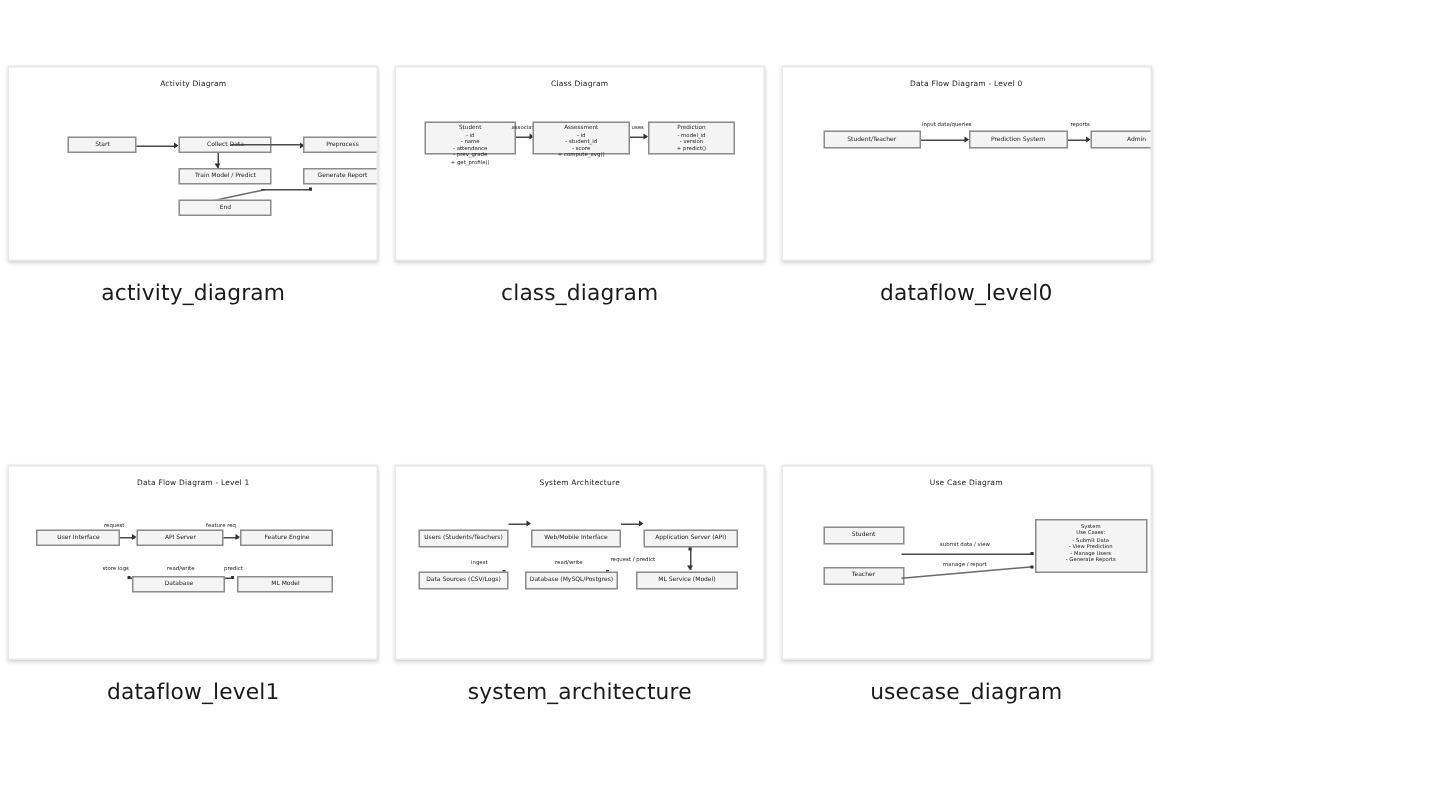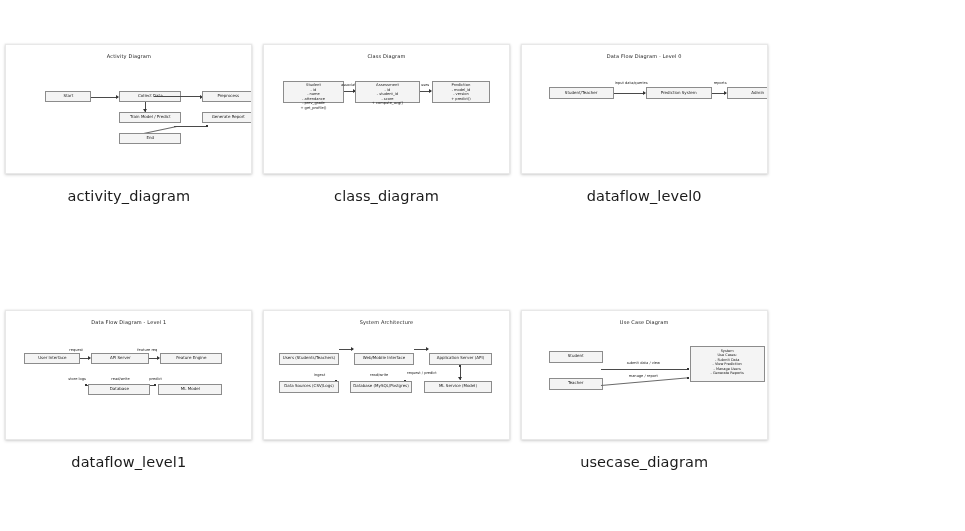--- a/index.html
+++ b/index.html
@@ -275,20 +275,21 @@
       <div class="arrow down" style="left:194px;top:66px;"></div>
       <div class="dot" style="left:195px;top:54px;"></div>
 
       <div class="dot" style="left:71px;top:69px;"></div>
       <div class="dot" style="left:140px;top:69px;"></div>
 
       <div class="node" style="left:15px;top:70px;width:60px;height:12px;">Data Sources (CSV/Logs)</div>
       <div class="node" style="left:86px;top:70px;width:62px;height:12px;">Database (MySQL/Postgres)</div>
       <div class="node" style="left:160px;top:70px;width:68px;height:12px;">ML Service (Model)</div>
     </div>
+    <div class="caption">system_architecture</div>
   </div>
 
   <div class="cell">
     <div class="card">
       <div class="card-title">Use Case Diagram</div>
 
       <div class="node" style="left:27px;top:40px;width:54px;height:12px;">Student</div>
       <div class="node" style="left:27px;top:67px;width:54px;height:12px;">Teacher</div>
 
       <div class="elabel" style="left:105px;top:50px;">submit data / view</div>

